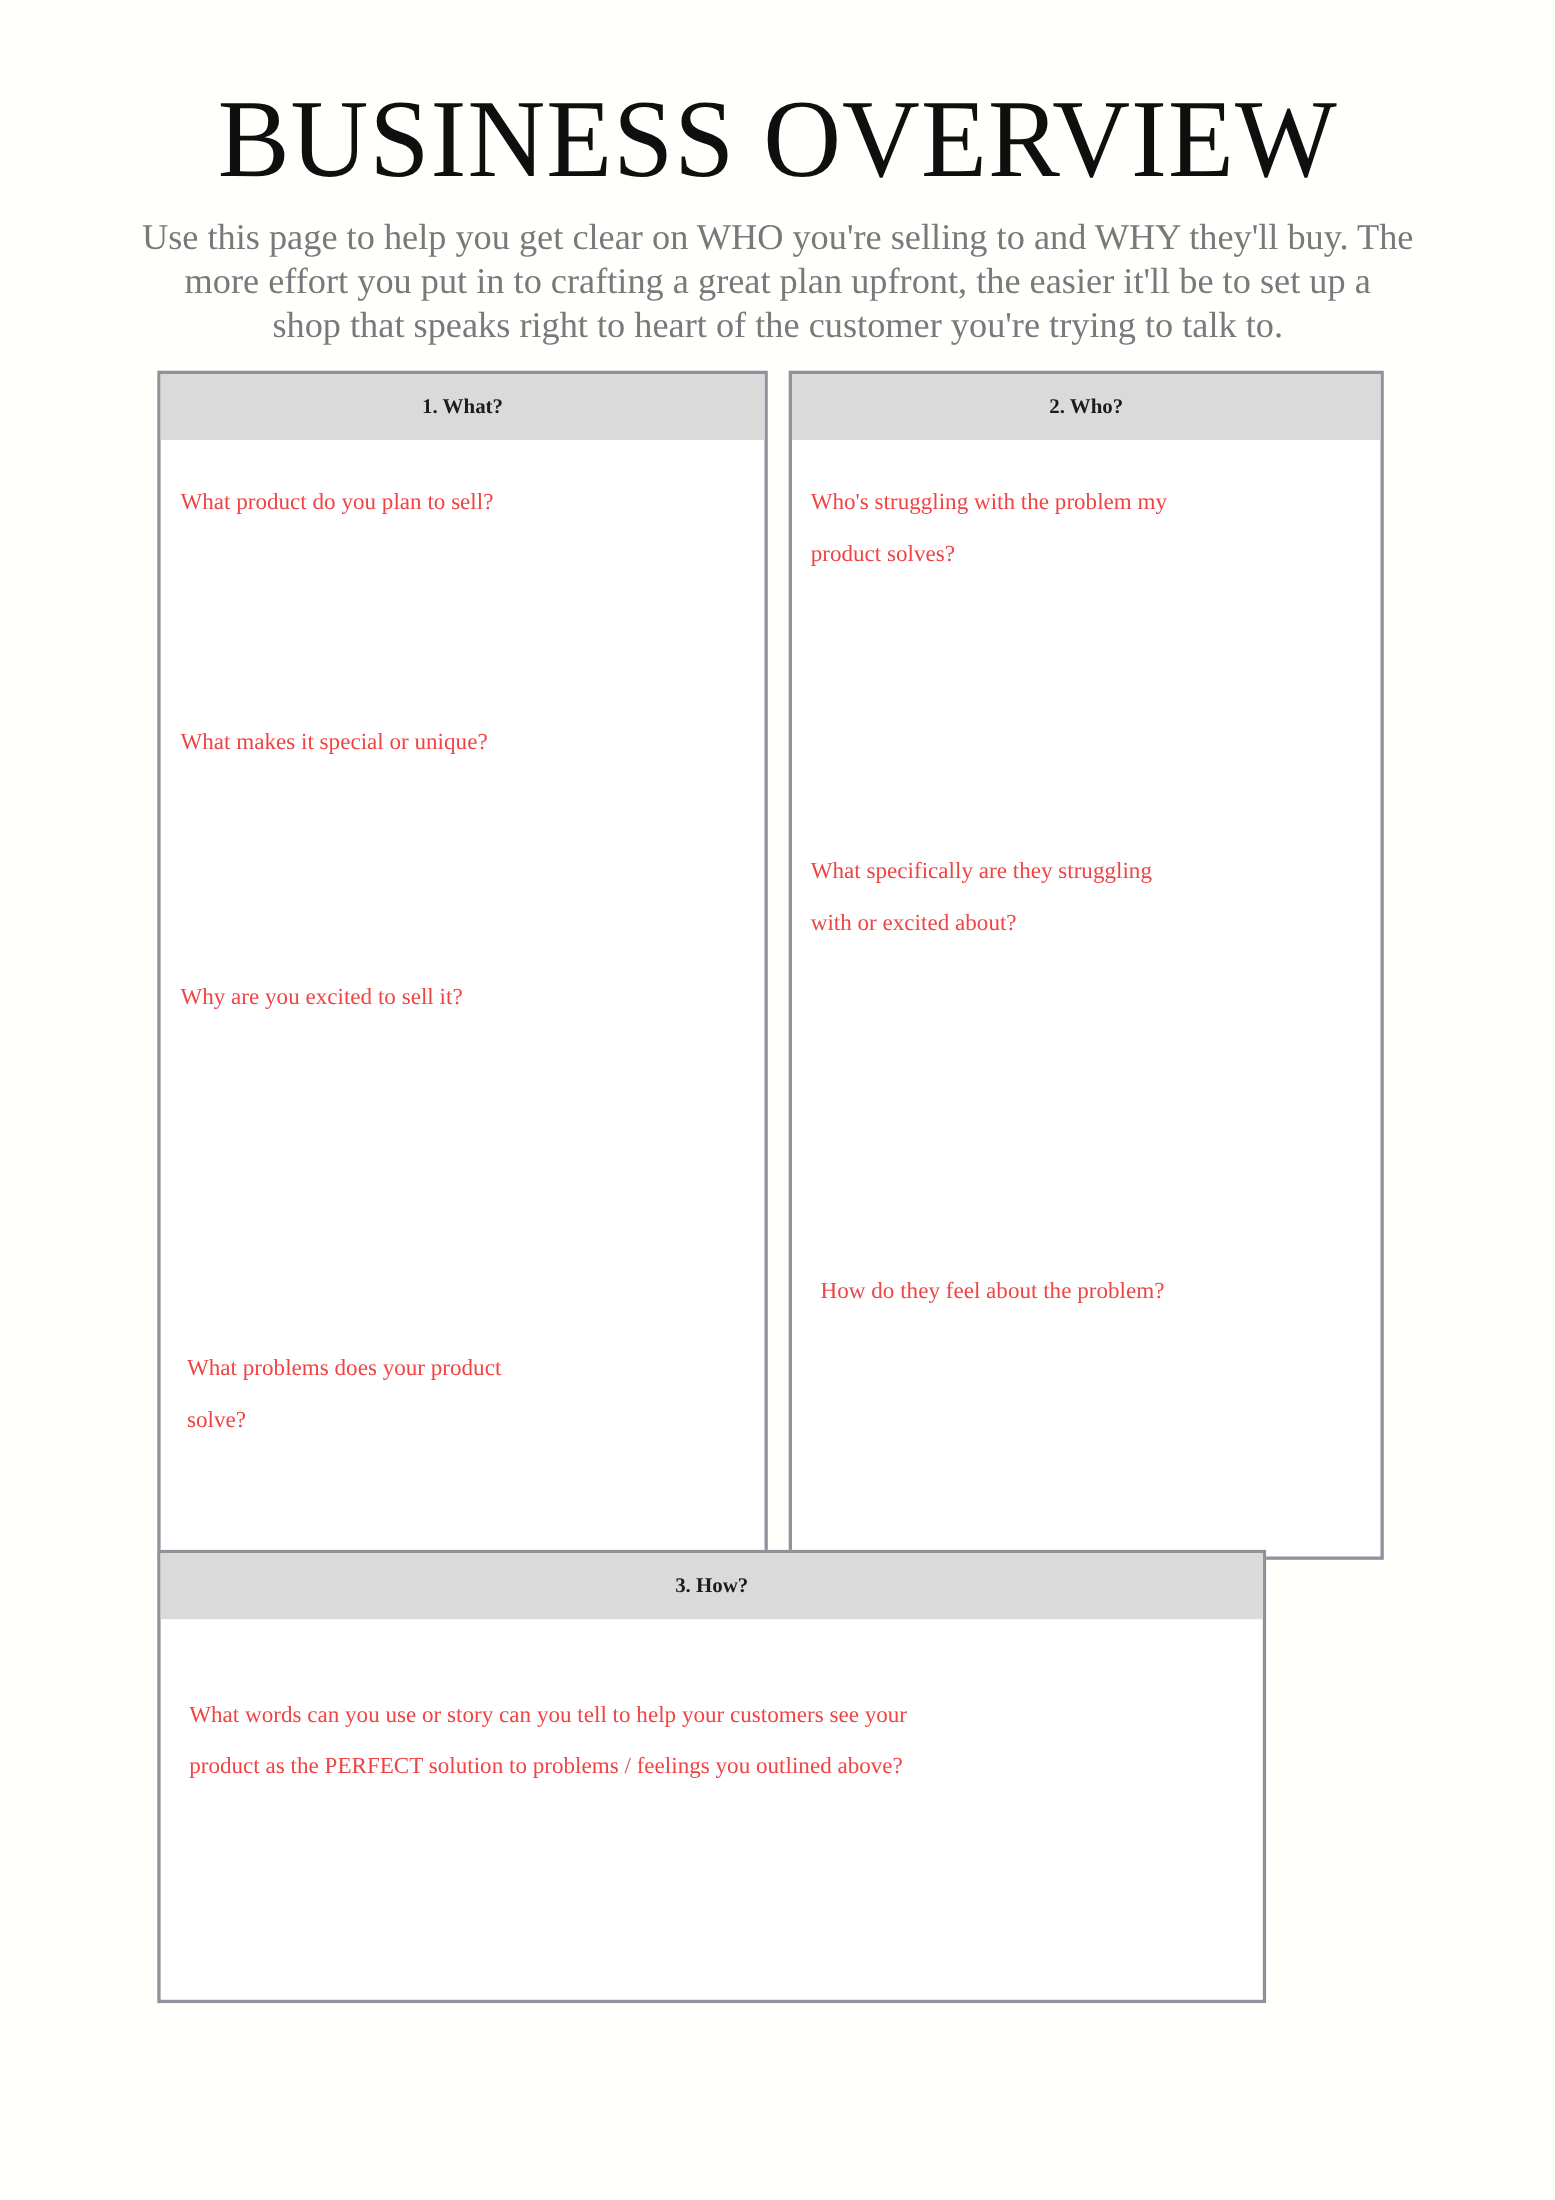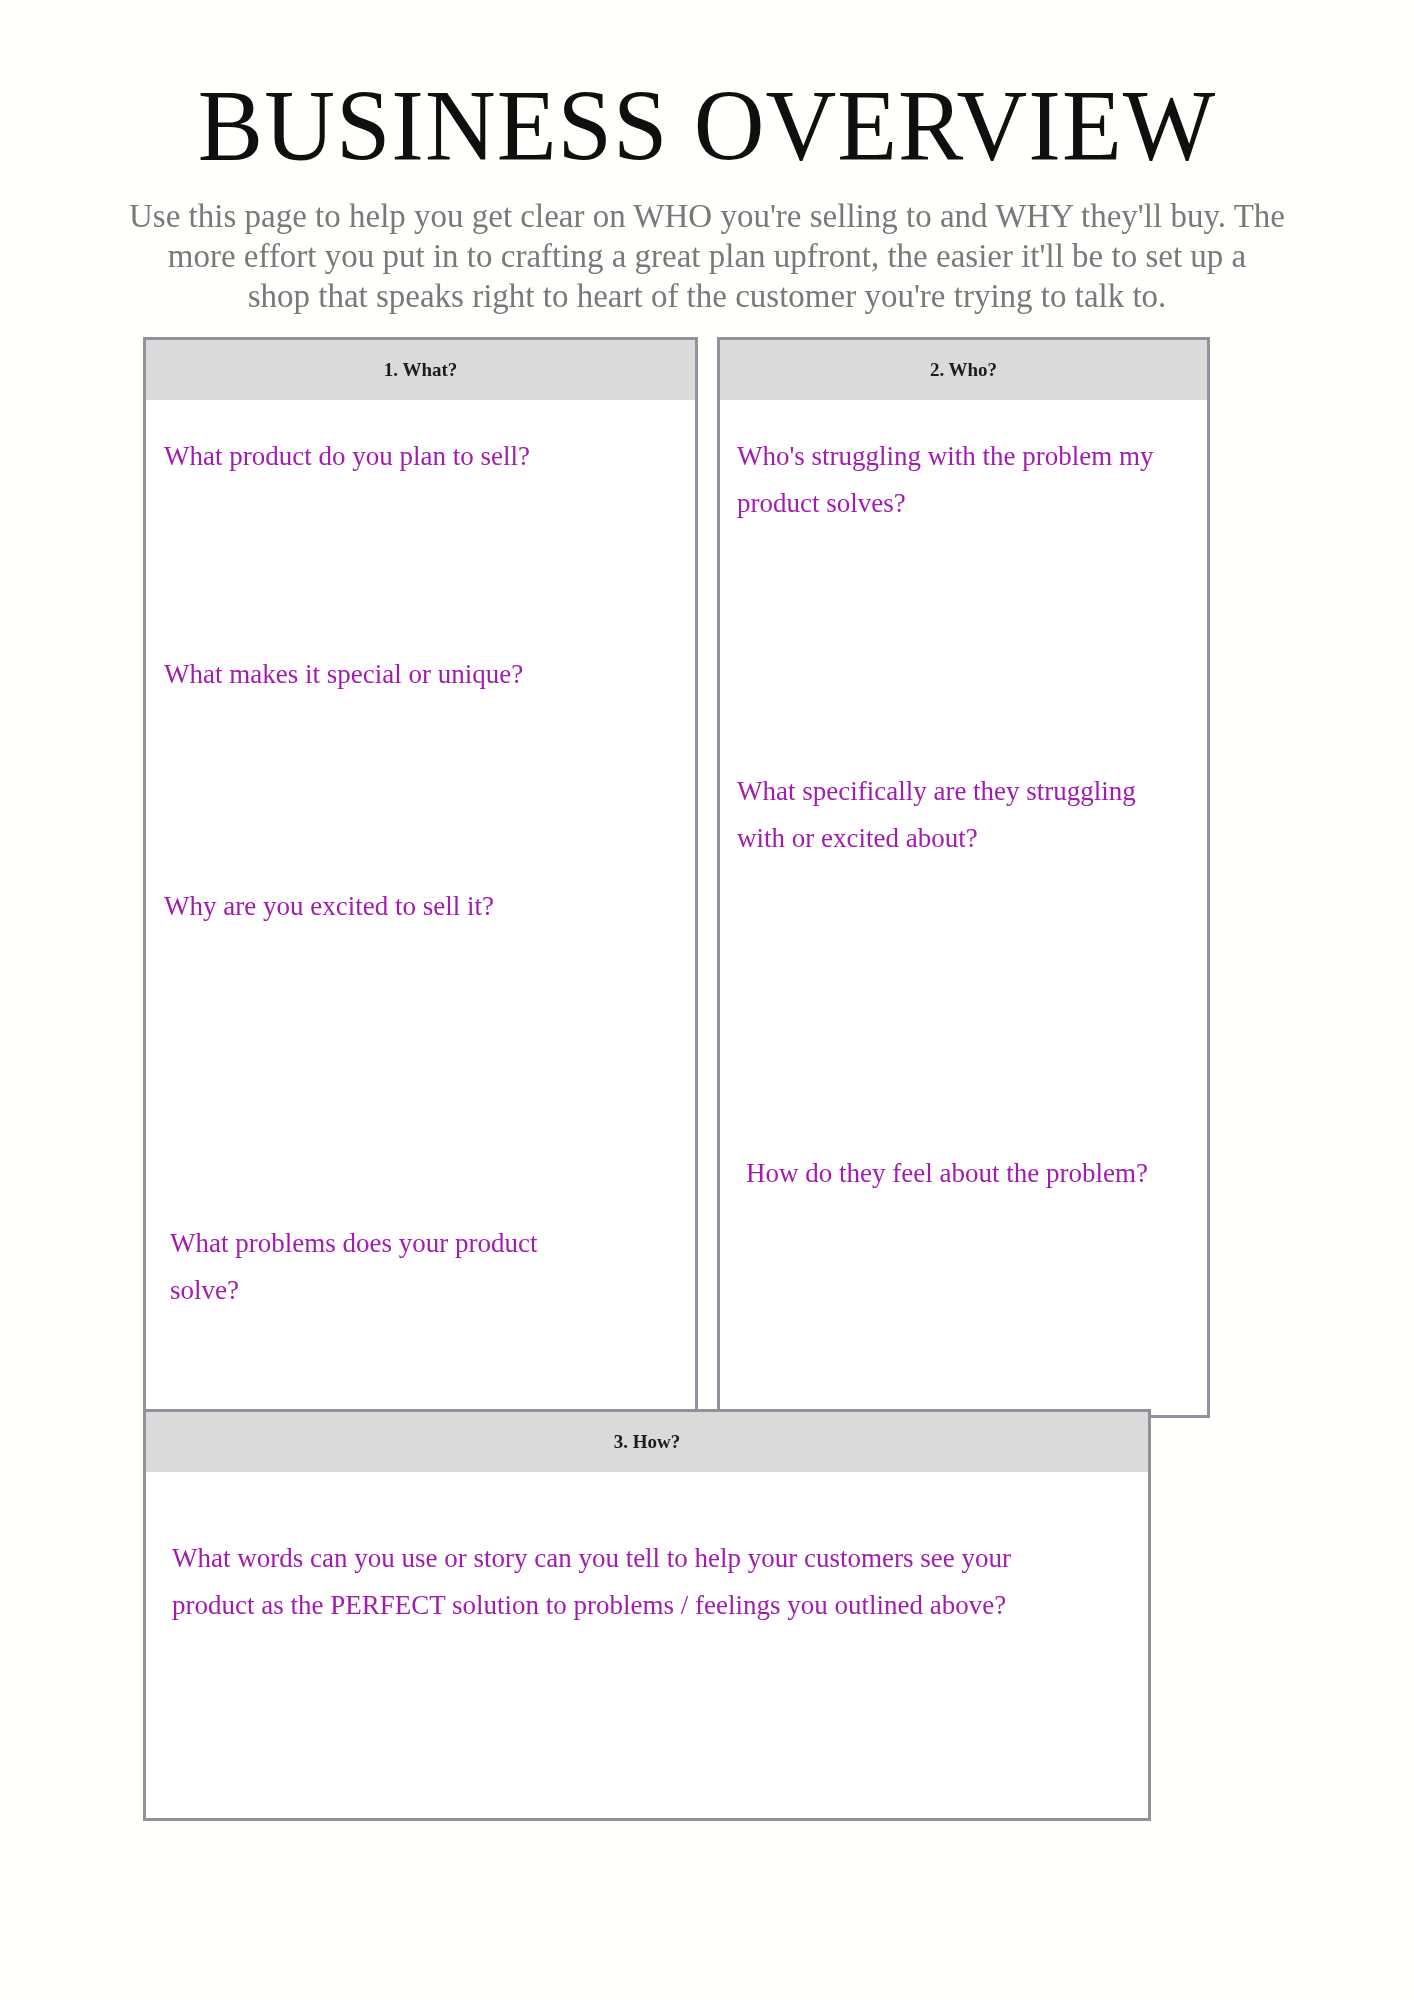--- a/index.html
+++ b/index.html
@@ -29,35 +29,35 @@
     font-size:33px;line-height:40px;
     color:#77797c;
   }
   .panel{
     position:absolute;
     border:3px solid #8d929b;
     background:#ffffff;
     box-sizing:border-box;
   }
   .panel-what{left:143px;top:337px;width:555px;height:1081px;}
-  .panel-who {left:717px;top:337px;width:493px;height:1081px;}
+  .panel-who {left:717px;top:337px;width:541px;height:1081px;}
   .panel-how {left:143px;top:1409px;width:1008px;height:412px;}
   .panel-header{
     height:60px;line-height:60px;
     background:#dadada;
     text-align:center;
     font-weight:bold;
     font-size:19px;
     color:#1c1c1c;
   }
   .question{
     position:absolute;
-    font-size:27px;
+    font-size:21px;
     line-height:47px;
-    color:#a21caf;
+    color:#ef4444;
     white-space:pre-line;
   }
   
   .q-w1{top:93px;left:18px;}
   .q-w2{top:311px;left:18px;}
   .q-w3{top:543px;left:18px;}
   .q-w4{top:880px;left:24px;}
   
   .q-o1{top:93px;left:17px;}
   .q-o2{top:428px;left:17px;}

